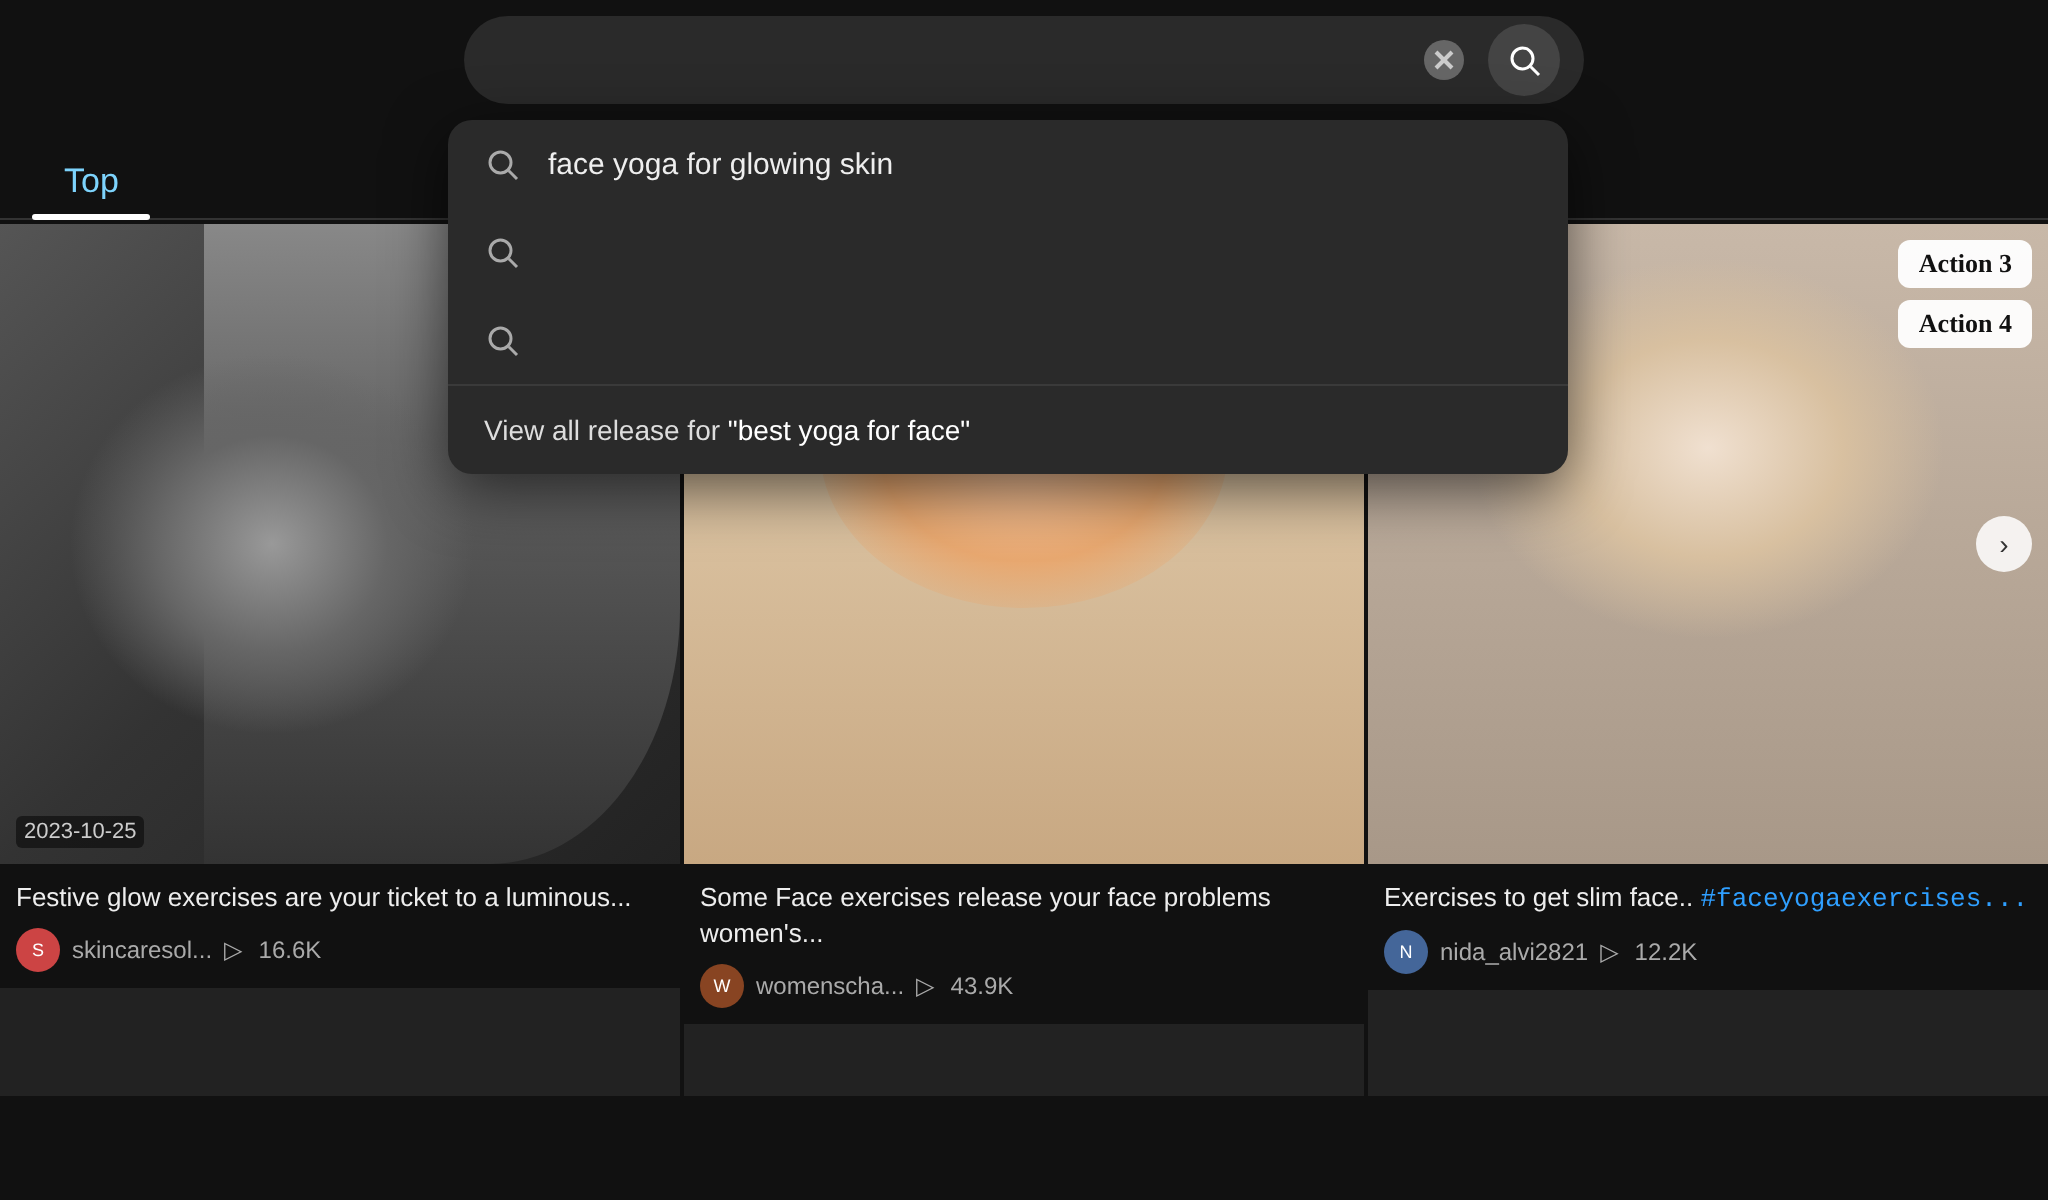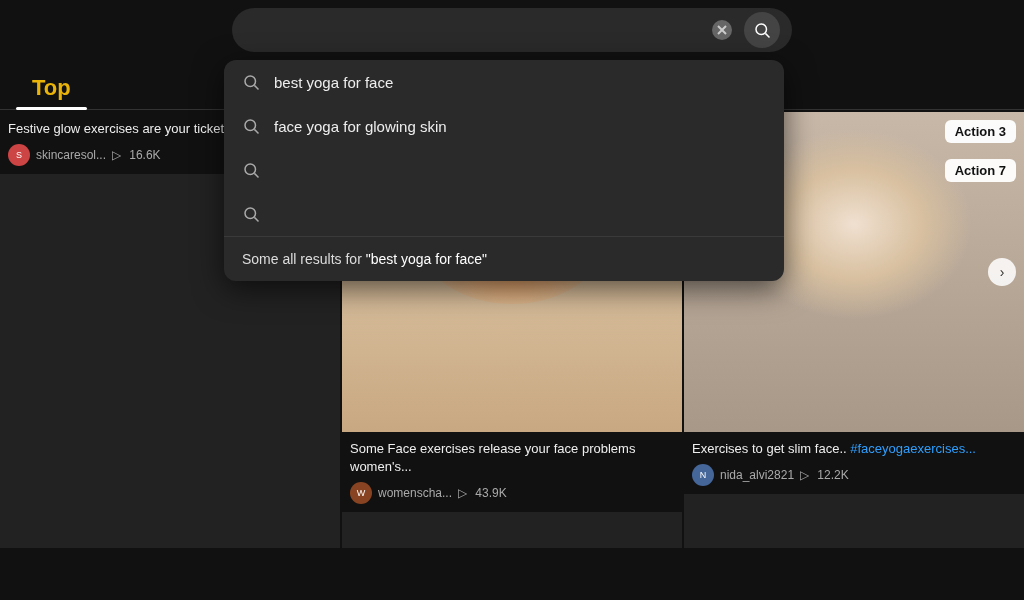--- a/index.html
+++ b/index.html
@@ -81,23 +81,23 @@
     .tab-nav {
       display: flex;
       align-items: flex-end;
       padding: 0 16px;
       border-bottom: 1px solid #333;
       height: 50px;
     }
 
     .tab-item {
       padding: 8px 16px;
-      font-size: 22px;
-      font-weight: 700;
-      color: #eab308;
+      font-size: 17px;
+      font-weight: 400;
+      color: #7dd3fc;
       cursor: pointer;
       position: relative;
     }
 
     .tab-item.active::after {
       content: '';
       position: absolute;
       bottom: -1px;
       left: 0;
       right: 0;
@@ -202,21 +202,22 @@
       padding: 2px 4px;
       border-radius: 3px;
     }
 
     .action-badges {
       position: absolute;
       top: 8px;
       right: 8px;
       display: flex;
       flex-direction: column;
-      gap: 16px;
+      gap: 6px;
+      font-family: Liberation Serif, serif;
     }
 
     .action-badge {
       background: rgba(255,255,255,0.95);
       color: #111;
       font-size: 13px;
       font-weight: 600;
       padding: 4px 10px;
       border-radius: 6px;
     }
@@ -232,20 +233,21 @@
       line-height: 1.4;
       margin-bottom: 6px;
       display: -webkit-box;
       -webkit-line-clamp: 2;
       -webkit-box-orient: vertical;
       overflow: hidden;
     }
 
     .video-title .highlight {
       color: #2f9fff;
+      font-family: Liberation Mono, monospace;
     }
 
     .video-meta {
       display: flex;
       align-items: center;
       gap: 6px;
       font-size: 12px;
       color: #aaa;
     }
 
@@ -370,58 +372,54 @@
     </div>
   </div>
 </div>
 
 <div class="autocomplete-dropdown">
   <div class="autocomplete-item">
     <svg class="search-small-icon" viewBox="0 0 24 24">
       <circle cx="11" cy="11" r="7"></circle>
       <line x1="16.5" y1="16.5" x2="22" y2="22"></line>
     </svg>
-    <span>best yoga for face</span>
+    <span>face yoga for glowing skin</span>
   </div>
   <div class="autocomplete-item">
     <svg class="search-small-icon" viewBox="0 0 24 24">
       <circle cx="11" cy="11" r="7"></circle>
       <line x1="16.5" y1="16.5" x2="22" y2="22"></line>
     </svg>
-    <span>face yoga for glowing skin</span>
   </div>
   <div class="autocomplete-item">
     <svg class="search-small-icon" viewBox="0 0 24 24">
       <circle cx="11" cy="11" r="7"></circle>
       <line x1="16.5" y1="16.5" x2="22" y2="22"></line>
     </svg>
   </div>
-  <div class="autocomplete-item">
-    <svg class="search-small-icon" viewBox="0 0 24 24">
-      <circle cx="11" cy="11" r="7"></circle>
-      <line x1="16.5" y1="16.5" x2="22" y2="22"></line>
-    </svg>
-  </div>
   <div class="view-all">
     <span class="view-all-text">
-      <span>Some all results for </span><em>"best yoga for face"</em>
+      <span>View all release for </span><em>"best yoga for face"</em>
     </span>
   </div>
 </div>
 
 <div class="tab-nav">
   <div class="tab-item active">
     <span>Top</span>
   </div>
 </div>
 
 <div class="main-content">
   <div class="video-grid">
 
     <div class="video-card">
+      <div class="video-thumb thumb-1">
+        <div class="video-date">2023-10-25</div>
+      </div>
       <div class="video-info">
         <div class="video-title">Festive glow exercises are your ticket to a luminous...</div>
         <div class="video-meta">
           <div class="avatar avatar-1">S</div>
           <span>skincaresol...</span>
           <span class="play-icon">▷</span>
           <span>16.6K</span>
         </div>
       </div>
     </div>
@@ -439,21 +437,21 @@
           <span>43.9K</span>
         </div>
       </div>
     </div>
 
     <div class="video-card">
       <div class="video-thumb thumb-3">
         <div class="num-badge">1</div>
         <div class="action-badges">
           <div class="action-badge">Action 3</div>
-          <div class="action-badge">Action 7</div>
+          <div class="action-badge">Action 4</div>
         </div>
         <div class="nav-arrow">›</div>
       </div>
       <div class="video-info">
         <div class="video-title">
           Exercises to get slim face.. <span class="highlight">#faceyogaexercises...</span>
         </div>
         <div class="video-meta">
           <div class="avatar avatar-3">N</div>
           <span>nida_alvi2821</span>

